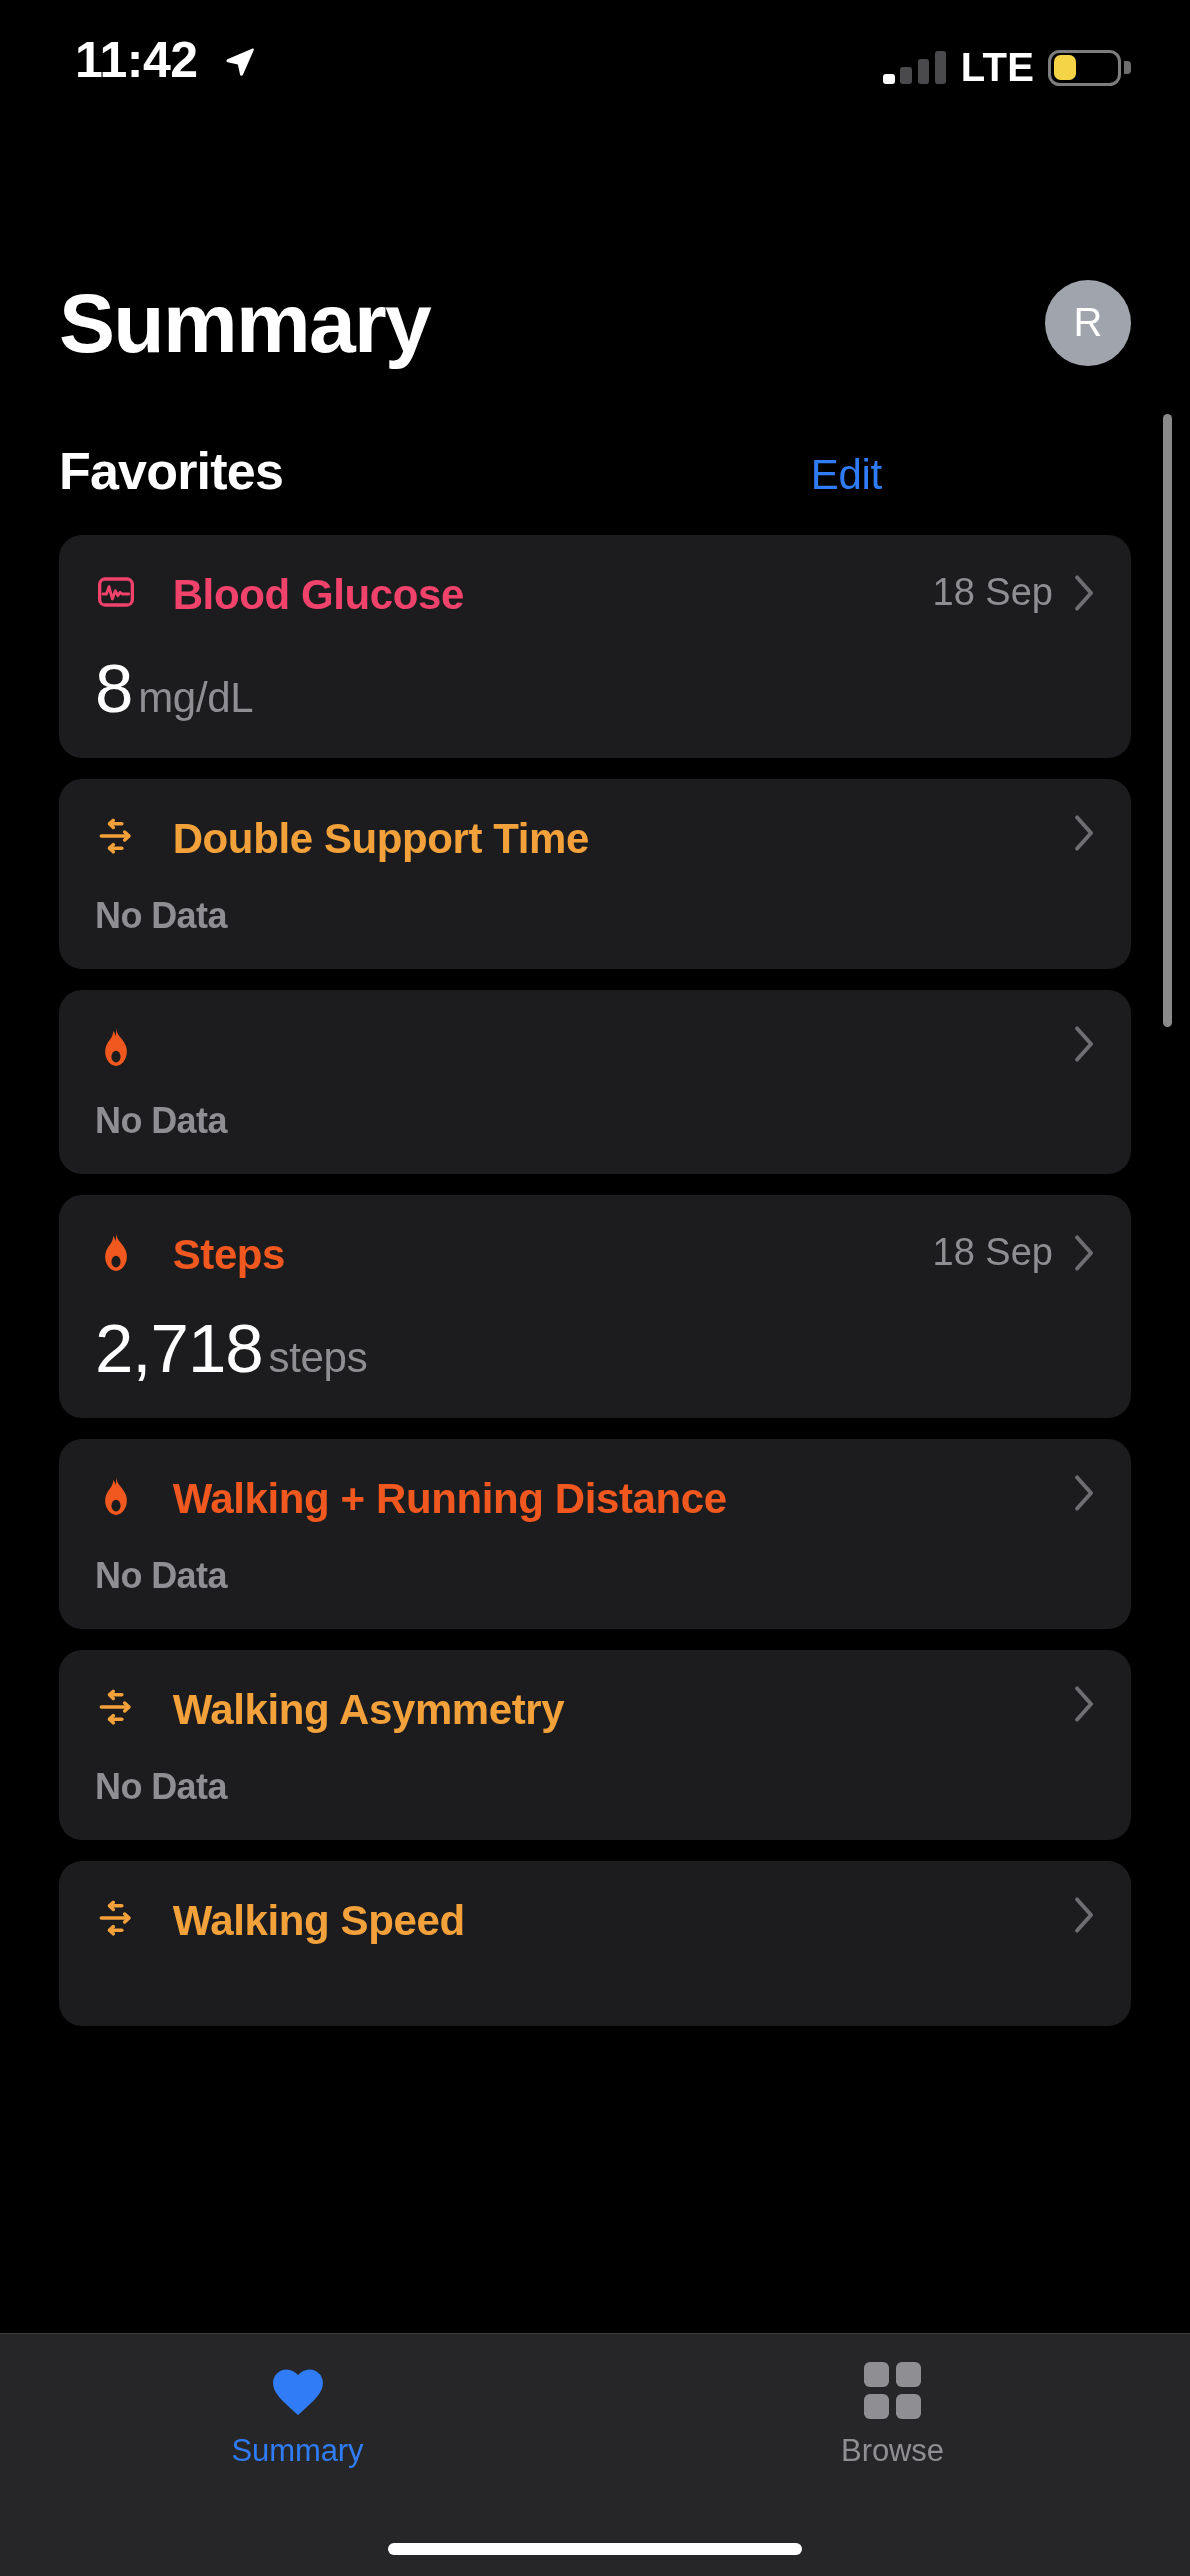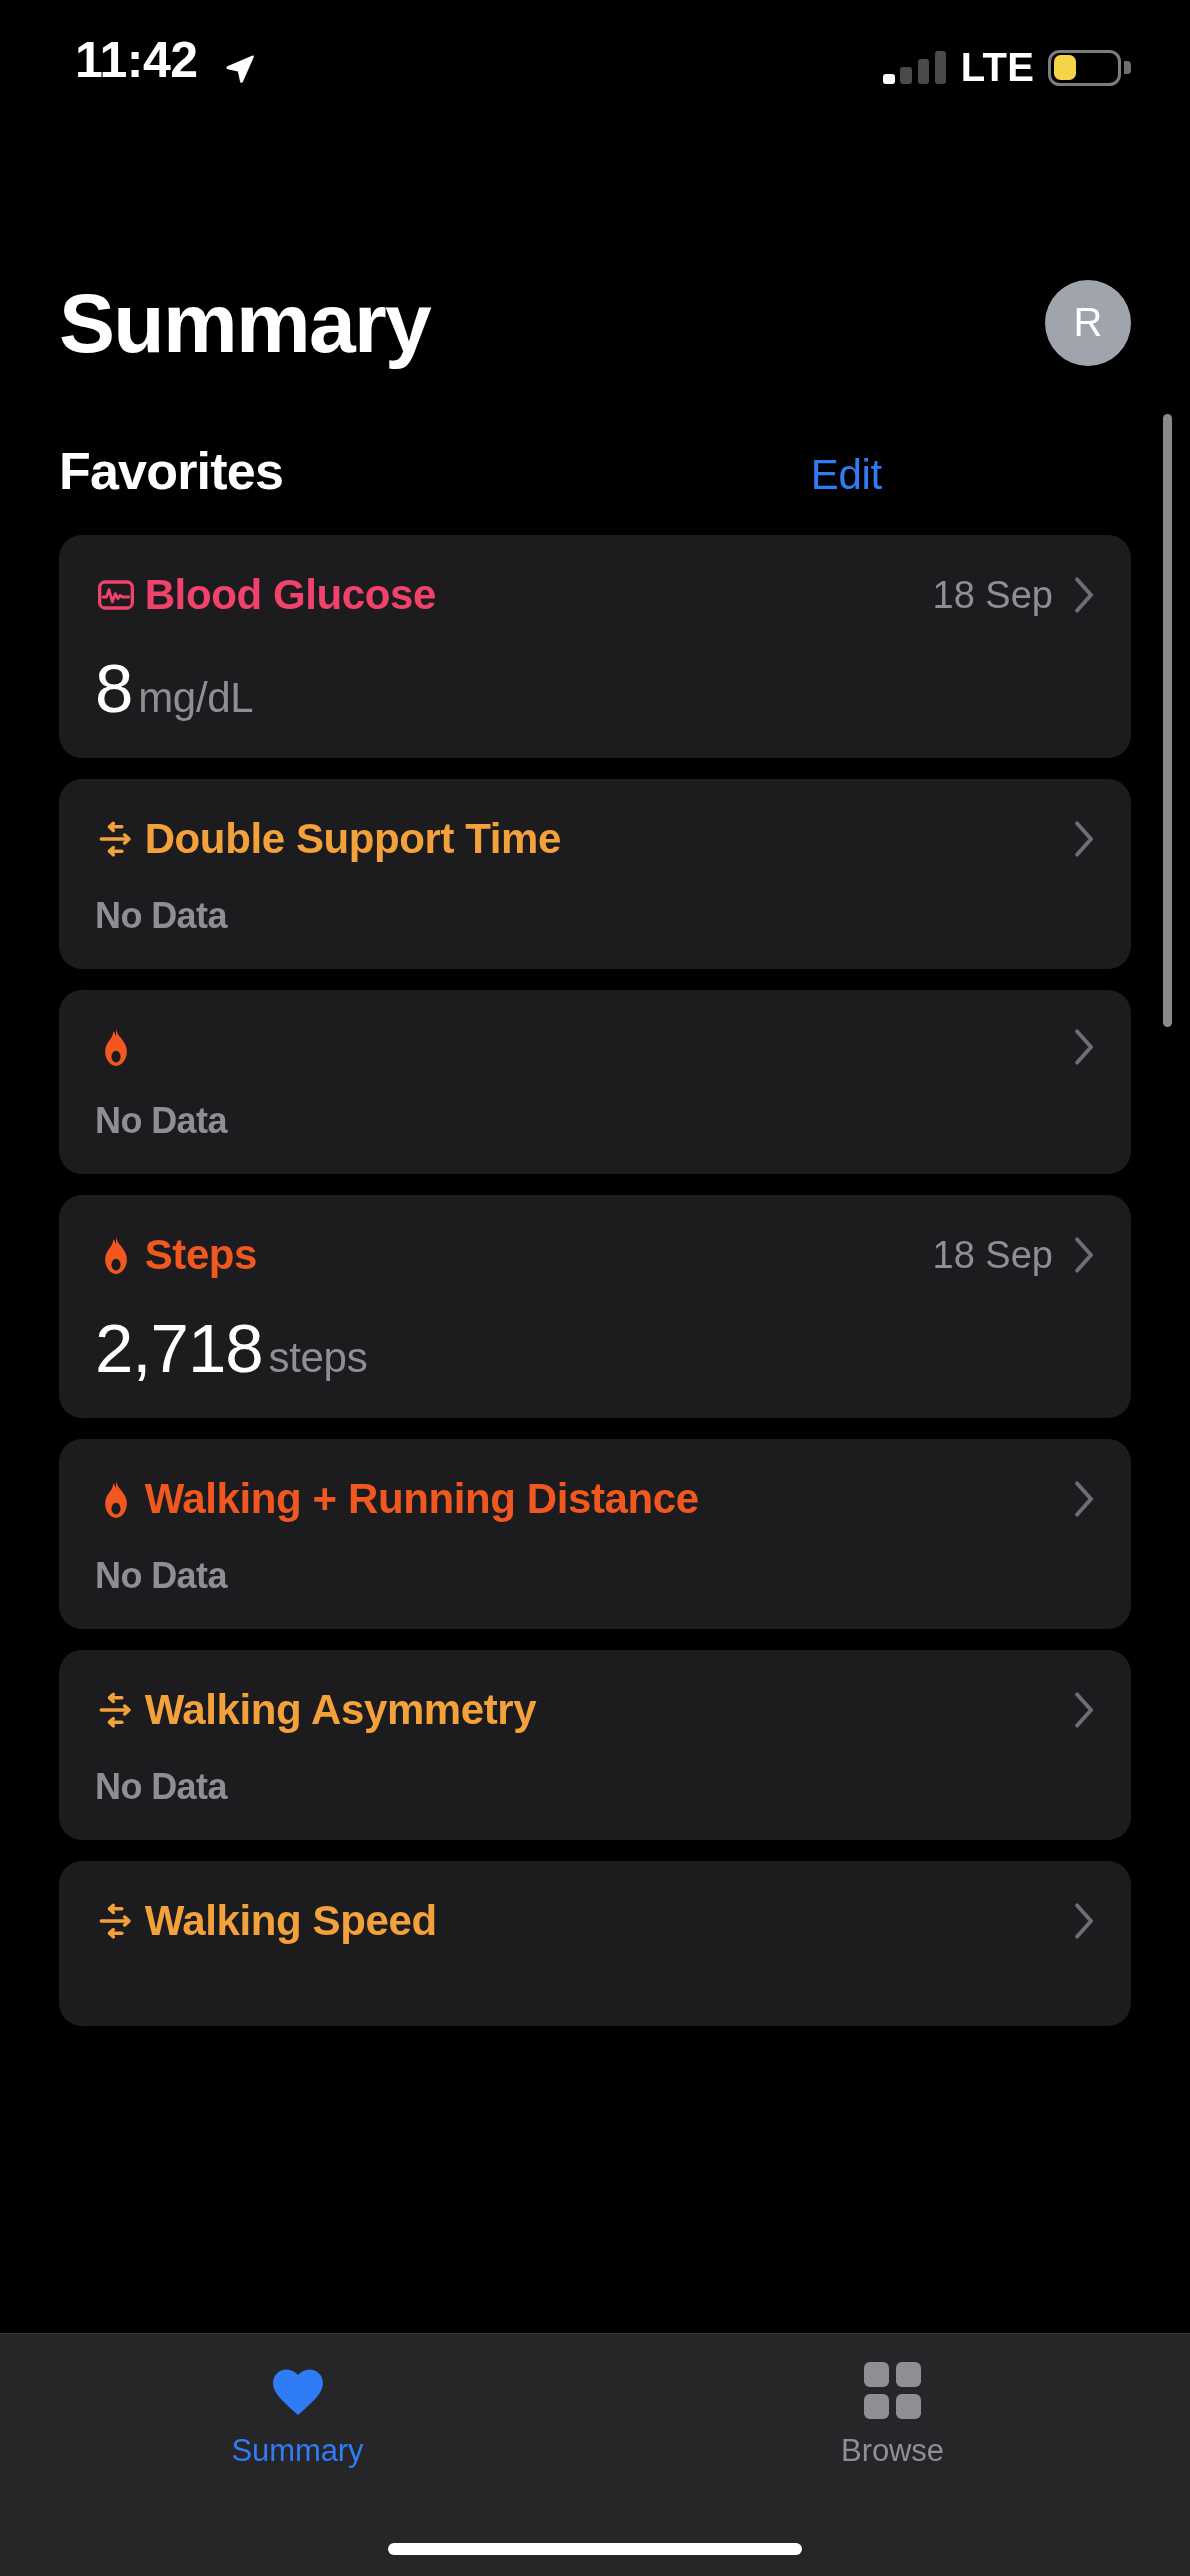--- a/index.html
+++ b/index.html
@@ -10,21 +10,21 @@
     overflow:hidden;
   }
   #phone { position:relative; width:1190px; height:2576px; background:#000; }
 
   
   #statusbar {
     position:absolute; top:0; left:0; width:1190px; height:113px;
     display:flex; align-items:center; justify-content:space-between;
     padding:0 59px 0 75px;
   }
-  #status-left { display:flex; align-items:flex-end; gap:25px; }
+  #status-left { display:flex; align-items:center; gap:25px; }
   .status-time {
     color:#fff; font-size:50px; font-weight:600; letter-spacing:-0.5px;
     line-height:1; margin-top:7.7px;
   }
   .loc-arrow { width:33px; height:33px; margin-top:9.6px; }
   #status-right { display:flex; align-items:center; gap:14.4px; margin-top:22px; }
   .sig-bars { display:flex; align-items:flex-end; gap:5.8px; height:33px; }
   .sig-bars i { display:block; width:11.5px; border-radius:2.9px; }
   .sig-bars i:nth-child(1){ height:9.6px; }
   .sig-bars i:nth-child(2){ height:17px; }
@@ -82,21 +82,21 @@
   .card {
     position:relative;
     background:#1c1c1e;
     border-radius:23px;
     margin-bottom:21px;
     padding:36px 36px 35px 36px;
     min-height:165px;
   }
   .card.tall { min-height:188px; }
 
-  .card-top { display:flex; align-items:center; }
+  .card-top { display:flex; align-items:flex-start;gap:28px; }
   .card-icon {
     width:42px; height:42px; flex:0 0 42px;
     display:flex; align-items:center; justify-content:center;
     margin-right:7.7px;
   }
   .card-icon svg { display:block; }
   .card-title {
     font-size:42px; font-weight:600; letter-spacing:-0.4px;
     white-space:nowrap;
   }

